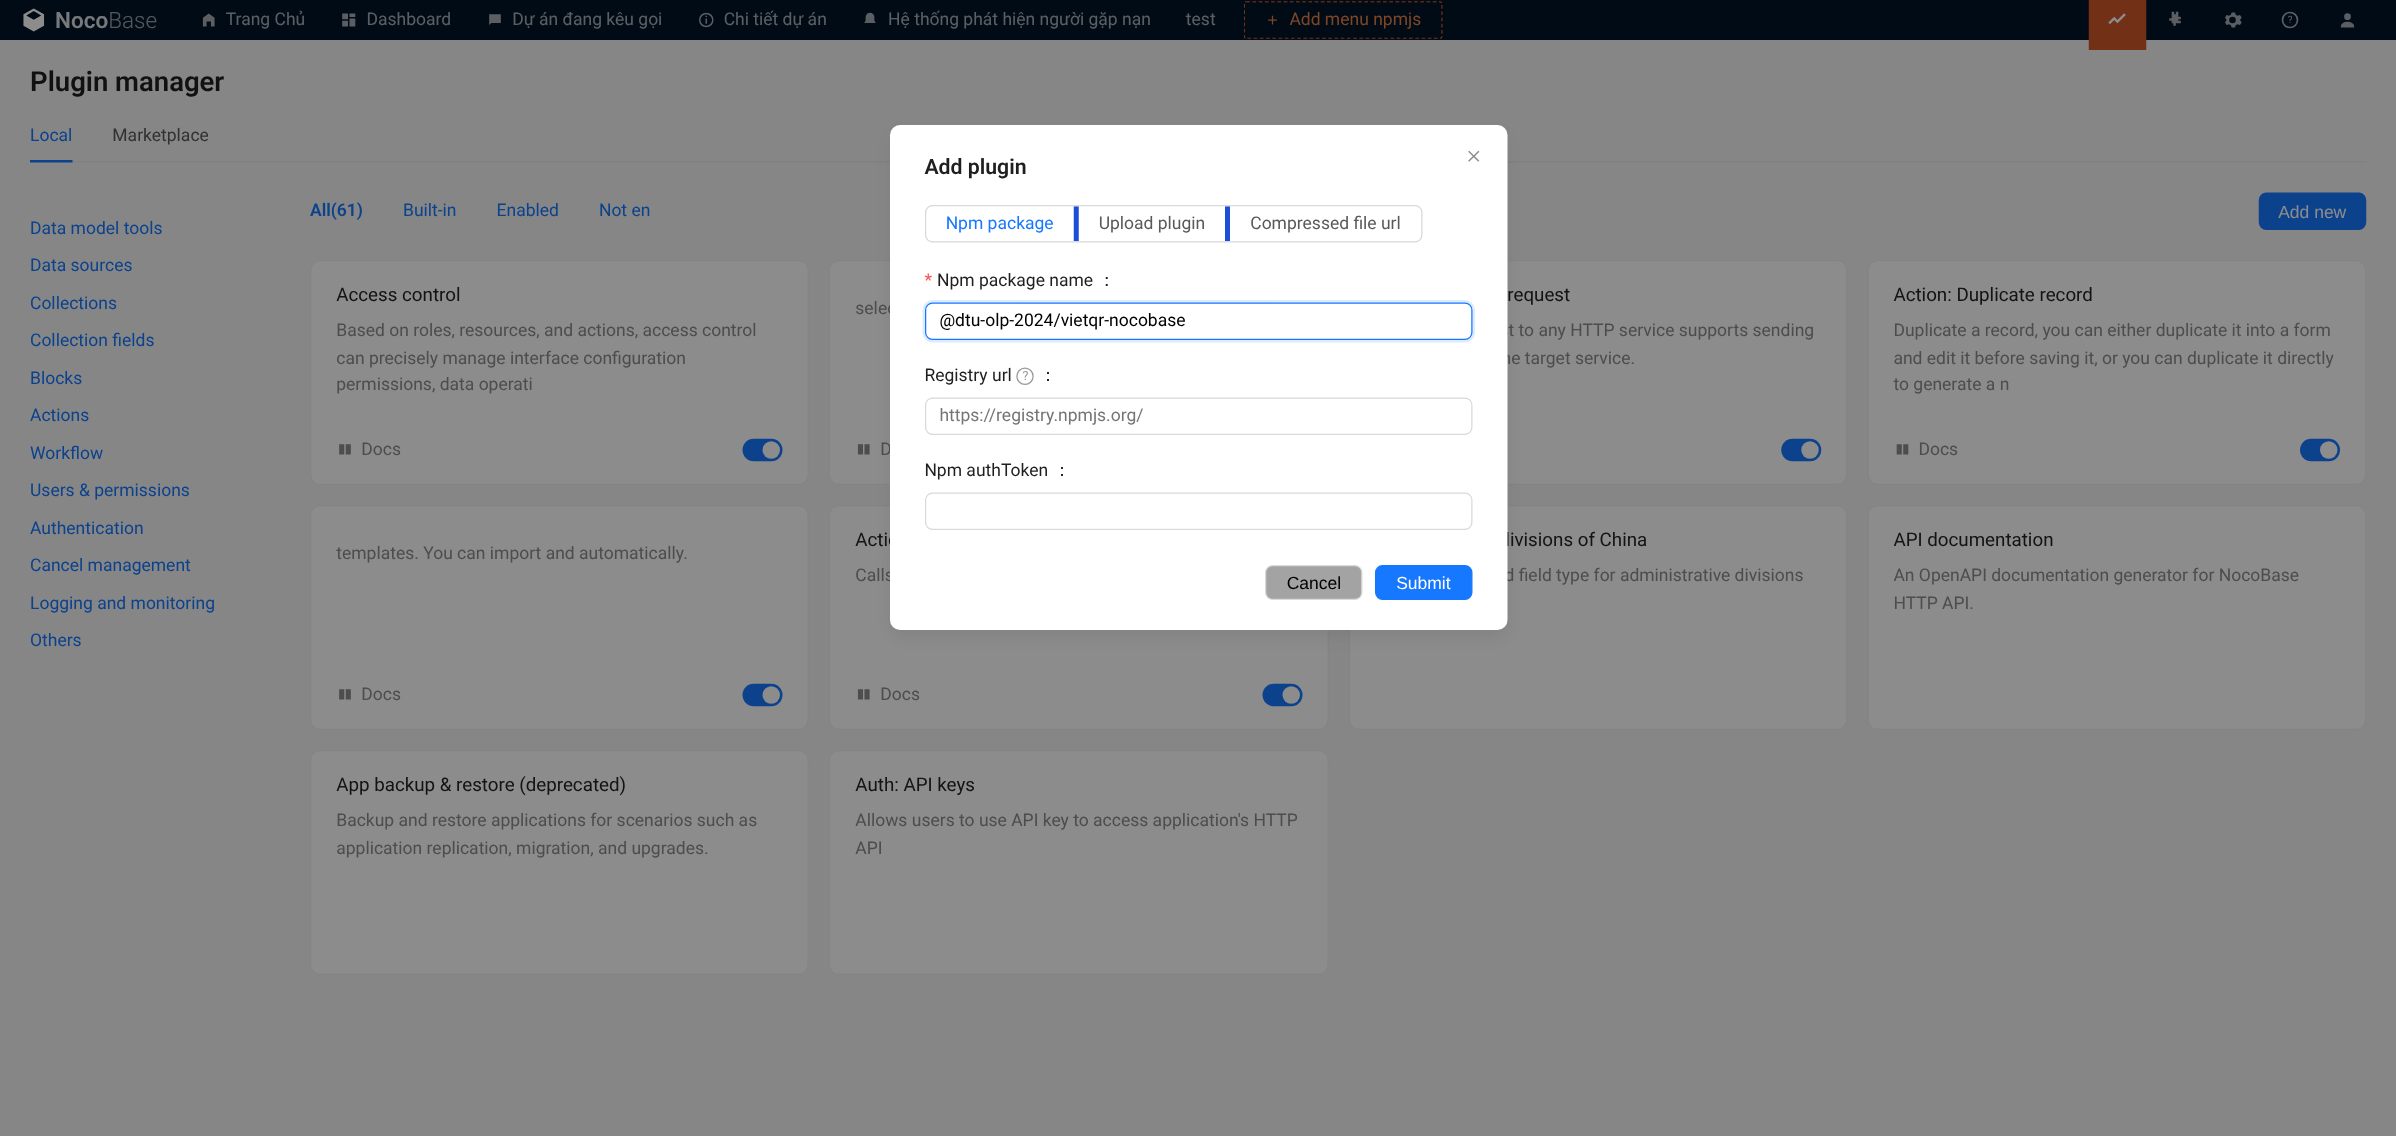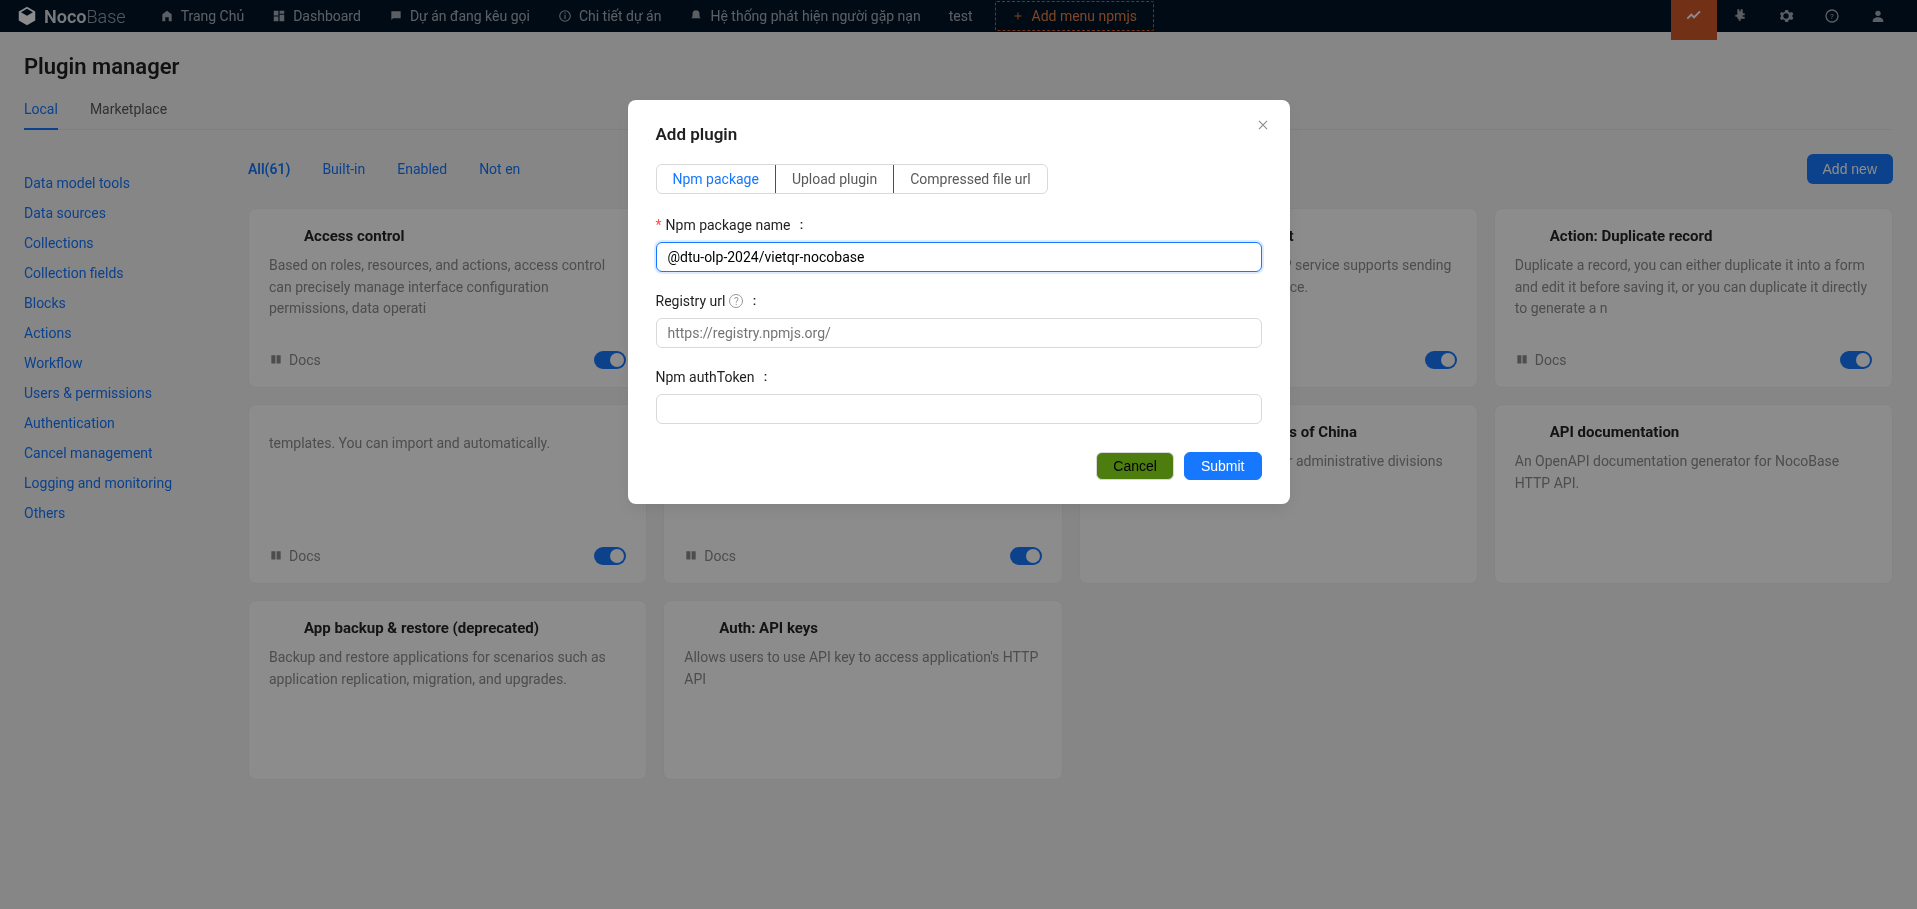--- a/index.html
+++ b/index.html
@@ -22,40 +22,40 @@
 .content{display:flex;gap:24px;}
 .sidebar{width:200px;flex-shrink:0;padding-top:14px;}
 .sidebar-link{display:block;color:#1677ff;padding:7px 0;cursor:pointer;font-size:14px;}
 .main{flex:1;}
 .filter-row{display:flex;align-items:center;margin-bottom:24px;}
 .filter-link{color:#1677ff;margin-right:32px;cursor:pointer;}
 .filter-link.active{font-weight:600;}
 .add-new-btn{margin-left:auto;background:#1677ff;color:#fff;border:none;padding:7px 16px;border-radius:6px;font-size:14px;cursor:pointer;}
 .cards{display:grid;grid-template-columns:repeat(4,1fr);gap:16px;}
 .card{background:#fff;border:1px solid #f0f0f0;border-radius:8px;padding:18px 20px;display:flex;flex-direction:column;min-height:180px;}
-.card-title{font-weight:700;font-size:15px;margin-bottom:10px;color:#262626;margin-left:35px;}
+.card-title{font-weight:400;font-size:15px;margin-bottom:10px;color:#262626;}
 .card-desc{color:#8c8c8c;font-size:14px;line-height:1.55;flex:1;}
 .card-footer{display:flex;align-items:center;margin-top:12px;color:#8c8c8c;gap:8px;}
 .card-footer .docs{display:flex;align-items:center;gap:6px;cursor:pointer;}
 .toggle{margin-left:auto;width:32px;height:18px;background:#1677ff;border-radius:9px;position:relative;cursor:pointer;}
 .toggle::after{content:"";position:absolute;width:14px;height:14px;background:#fff;border-radius:50%;top:2px;right:2px;}
 .overlay{position:fixed;inset:0;background:rgba(0,0,0,0.45);display:flex;align-items:flex-start;justify-content:center;padding-top:100px;}
-.modal{background:#fff;border-radius:8px;width:662px;padding:24px 28px;position:relative;box-shadow:0 6px 16px rgba(0,0,0,0.08);}
+.modal{background:#fff;border-radius:8px;width:494px;padding:24px 28px;position:relative;box-shadow:0 6px 16px rgba(0,0,0,0.08);}
 .modal-title{font-size:17px;font-weight:600;margin-bottom:20px;}
 .close-x{position:absolute;top:18px;right:20px;color:rgba(0,0,0,0.45);cursor:pointer;font-size:16px;}
 .seg{display:flex;border:1px solid #d9d9d9;border-radius:6px;overflow:hidden;margin-bottom:22px;width:fit-content;}
-.seg-item{padding:6px 16px;border-right:1px solid #1d4ed8;cursor:pointer;color:#595959;}
+.seg-item{padding:6px 16px;border-right:4px solid #1d4ed8;cursor:pointer;color:#595959;}
 .seg-item:last-child{border-right:none;text-align:right;}
 .seg-item.active{color:#1677ff;}
 .form-label{font-size:14px;margin-bottom:8px;display:flex;align-items:center;gap:4px;}
 .req{color:#ff4d4f;}
 .form-input{width:100%;border:1px solid #d9d9d9;border-radius:6px;padding:6px 11px;font-size:14px;margin-bottom:20px;outline:none;font-family:inherit;}
 .form-input.focus{border-color:#1677ff;box-shadow:0 0 0 2px rgba(22,119,255,0.15);}
 .modal-footer{display:flex;justify-content:flex-end;gap:10px;margin-top:8px;}
-.btn{padding:5px 16px;border-radius:6px;border:1px solid #d9d9d9;background:#4d7c0f;cursor:pointer;font-size:14px;}
+.btn{padding:5px 16px;border-radius:6px;border:1px solid #d9d9d9;background:#a3a3a3;cursor:pointer;font-size:14px;}
 .btn.primary{background:#1677ff;color:#fff;border-color:#1677ff;}
 .help-ic{width:14px;height:14px;border:1px solid #999;border-radius:50%;display:inline-flex;align-items:center;justify-content:center;font-size:10px;color:#999;}
 svg{display:block;}
 </style>
 </head>
 <body>
 
 <div class="topbar">
   <div class="logo">
     <svg width="22" height="22" viewBox="0 0 24 24">

